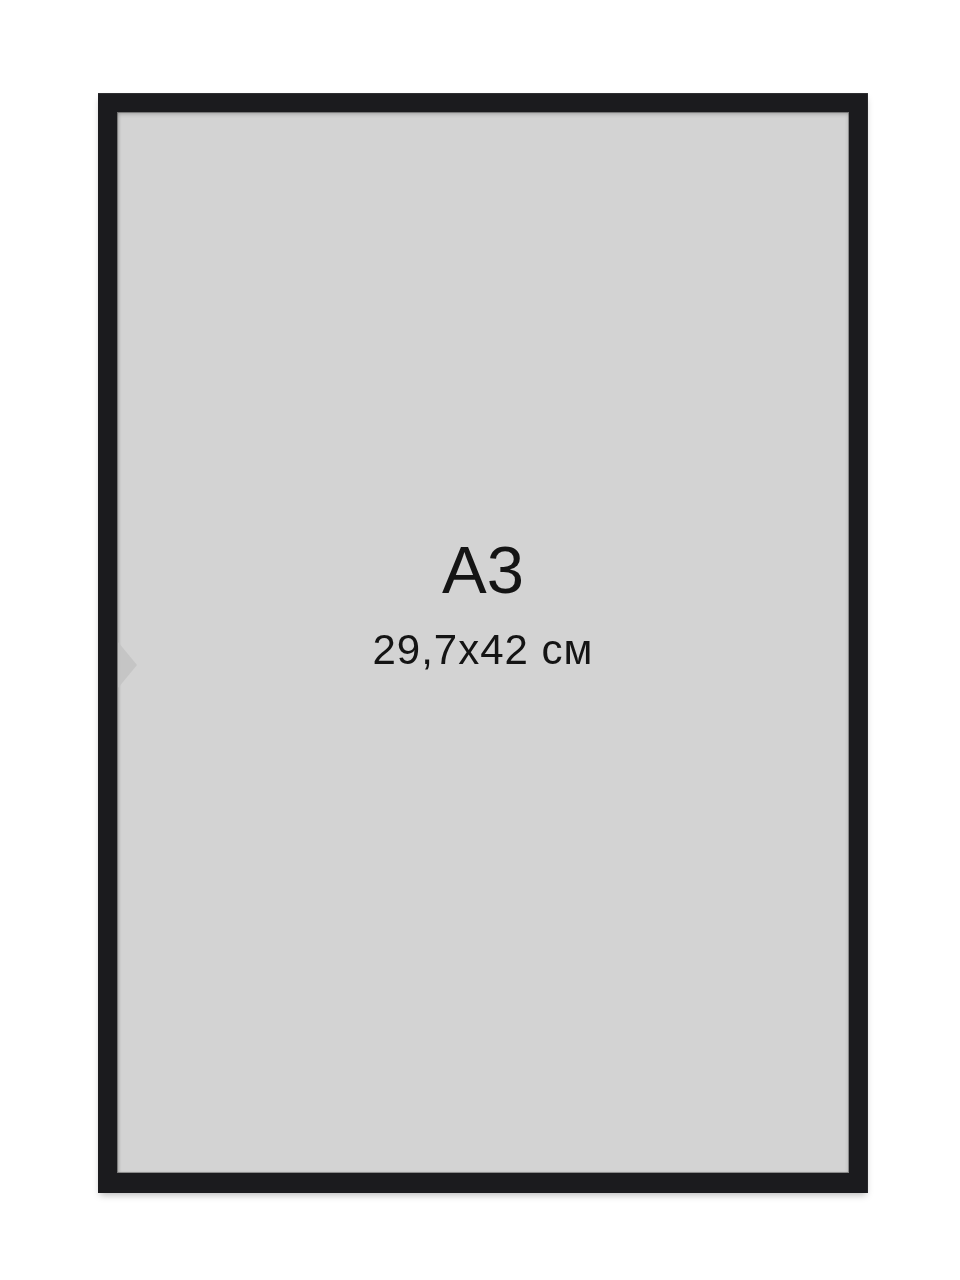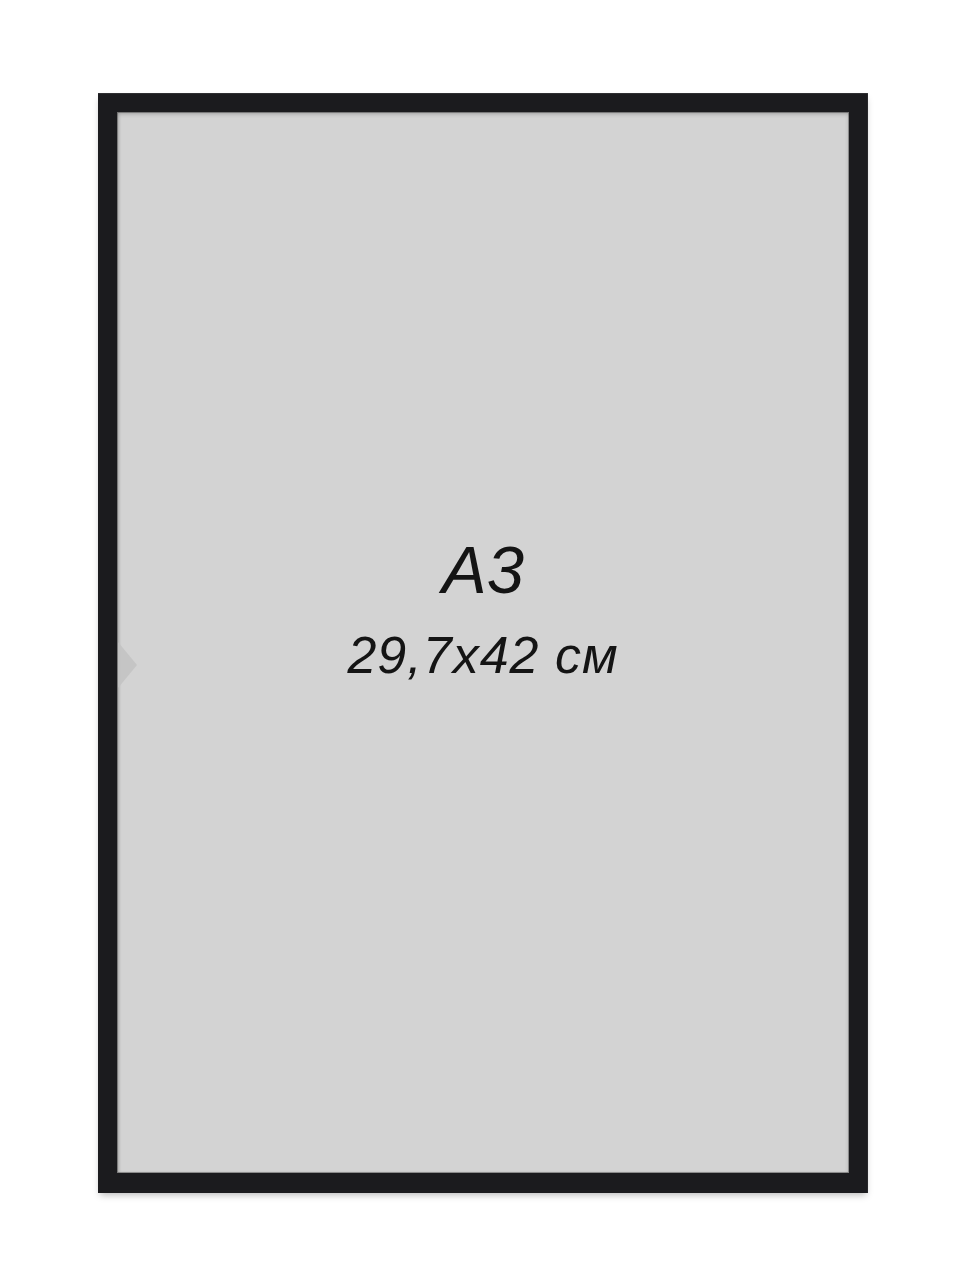--- a/index.html
+++ b/index.html
@@ -15,21 +15,20 @@
     height: 1280px;
     background: var(--background);
     font-family: "Liberation Sans", "DejaVu Sans", sans-serif;
     overflow: hidden;
   }
   .stage {
     position: relative;
     width: 960px;
     height: 1280px;
     background: var(--background);
-    font-style: italic;
   }
   .picture-frame {
     position: absolute;
     left: 98px;
     top: 93px;
     width: 770px;
     height: 1100px;
     background: var(--frame);
     box-shadow:
       0 4px 7px -2px rgba(0,0,0,0.28),
@@ -57,21 +56,21 @@
     color: var(--text);
   }
   .size-label {
     font-size: 67px;
     line-height: 1;
     font-weight: 500;
     letter-spacing: 0px;
   }
   .dimensions-label {
     margin-top: 26px;
-    font-size: 52px;
+    font-size: 42px;
     line-height: 1;
     font-weight: 500;
     letter-spacing: 1px;
   }
   .chevron-right-icon {
     position: absolute;
     left: 1px;
     top: 530px; 
     width: 0;
     height: 0;

